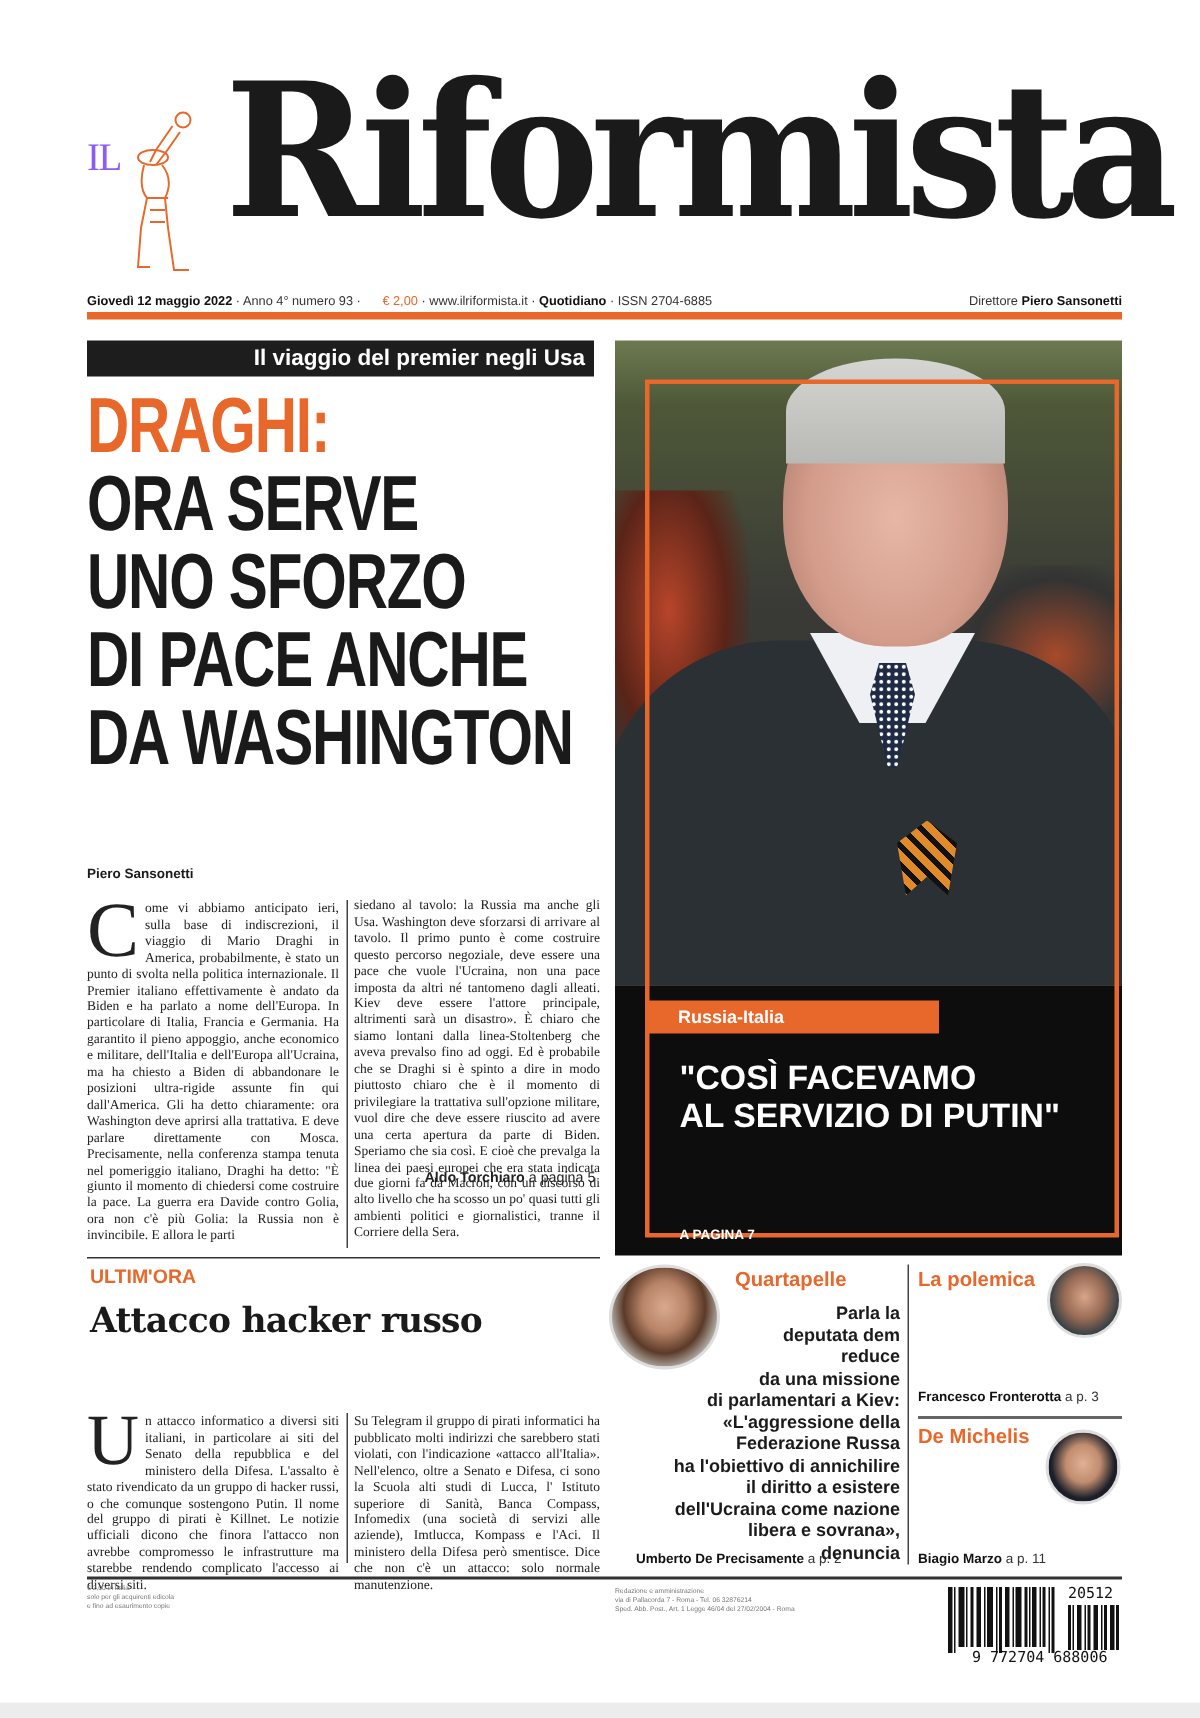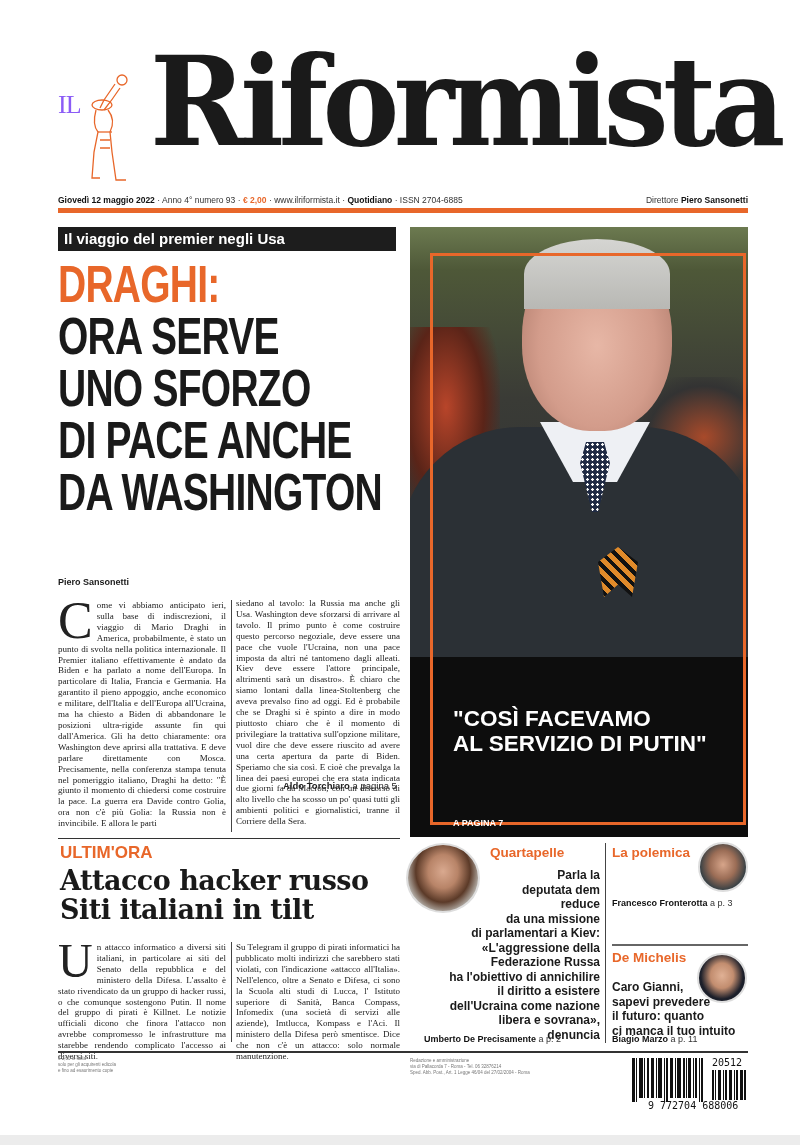--- a/index.html
+++ b/index.html
@@ -7,25 +7,25 @@
   body { font-family: "Liberation Sans", sans-serif; color: #1a1a1a; }
   .page { position: absolute; left: 0; top: 0; width: 800px; height: 1135px; background: #fff; }
 
   
   .mast { position: absolute; left: 58px; top: 62px; width: 690px; height: 130px; }
   .il { position: absolute; left: 0; top: 28px; font-family: "Liberation Serif", serif; font-size: 26px; color: #8b5cf6; letter-spacing: -1px; }
   .mascot { position: absolute; left: 24px; top: 8px; width: 62px; height: 118px; }
   .logo { position: absolute; left: 92px; top: -22px; font-family: "DejaVu Serif", serif; font-weight: bold; font-size: 124px; letter-spacing: -6px; color: #1a1a1a; line-height: 1; transform: scaleX(0.93); transform-origin: left top; }
   .infobar { position: absolute; left: 58px; top: 195px; width: 690px; font-size: 8.5px; color: #333; display: flex; justify-content: space-between; }
   .infobar b { color: #111; }
-  .infobar .price { color: #e8672a; font-weight: bold; }
+  .infobar .price { color: #e8672a; font-weight: normal; margin-left: 12px; }
   .orangebar { position: absolute; left: 58px; top: 208px; width: 690px; height: 5px; background: #e8672a; }
 
   
-  .kicker { position: absolute; left: 58px; top: 227px; width: 338px; height: 24px; background: #1d1d1d; color: #fff; font-weight: bold; font-size: 15px; padding: 3px 6px; }
+  .kicker { position: absolute; left: 58px; top: 227px; width: 338px; height: 24px; background: #1d1d1d; color: #fff; font-weight: bold; font-size: 15px; padding: 3px 6px; text-align: right; }
   .headline { position: absolute; left: 58px; top: 258px; width: 345px; font-family: "Liberation Sans", sans-serif; font-weight: bold; font-size: 52px; line-height: 52px; letter-spacing: -1px; transform: scaleX(0.75); transform-origin: left top; width: 460px; }
   .headline .l1 { color: #e8672a; }
   .byline { position: absolute; left: 58px; top: 577px; font-size: 9px; font-weight: bold; }
   .bodycol { position: absolute; font-family: "Liberation Serif", serif; font-size: 9px; line-height: 10.9px; text-align: justify; color: #222; }
   .col1 { left: 58px; top: 600px; width: 168px; }
   .col2 { left: 236px; top: 598px; width: 164px; }
   .vrule { position: absolute; width: 1px; background: #444; }
   .dropcap { float: left; font-family: "Liberation Serif", serif; font-size: 52px; line-height: 42px; margin: 0 4px 0 0; color: #222; }
   .credit { position: absolute; font-size: 9.5px; color: #222; }
   .credit b { font-weight: bold; }
@@ -42,22 +42,22 @@
   .photo .tie { position:absolute; left:170px; top:215px; width:30px; height:70px; background: radial-gradient(#fff 1px, #1f2a44 1.5px) 0 0/5px 5px; clip-path: polygon(20% 0,80% 0,100% 30%,60% 100%,40% 100%,0 30%); }
   .photo .ribbon { position:absolute; left:188px; top:320px; width:40px; height:50px; background: repeating-linear-gradient(45deg,#e08a2a 0 5px,#111 5px 9px); clip-path: polygon(50% 0,100% 30%,85% 100%,50% 75%,15% 100%,0 30%); }
   .frame { position: absolute; left: 430px; top: 253px; width: 316px; height: 572px; border: 3px solid #e8672a; pointer-events: none; }
   .darkbox { position: absolute; left: 410px; top: 657px; width: 338px; height: 180px; background: #0d0d0d; }
   .tag { position: absolute; left: 430px; top: 667px; width: 196px; height: 22px; background: #e8672a; color: #fff; font-weight: bold; font-size: 12px; padding: 4px 22px; }
   .quote { position: absolute; left: 453px; top: 706px; width: 290px; color: #fff; font-weight: bold; font-size: 22.5px; line-height: 25px; }
   .apagina { position: absolute; left: 453px; top: 818px; color: #fff; font-size: 9px; font-weight: bold; }
 
   
   .hrule { position: absolute; height: 1px; background: #333; }
-  .ultim { position: absolute; left: 60px; top: 843px; font-weight: bold; font-size: 17px; color: #e8672a; }
-  .hacker { position: absolute; left: 60px; top: 866px; font-family: "DejaVu Serif", serif; font-weight: bold; font-size: 27px; line-height: 29px; letter-spacing: -0.5px; }
+  .ultim { position: absolute; left: 60px; top: 843px; font-weight: bold; font-size: 13px; color: #e8672a; }
+  .hacker { position: absolute; left: 60px; top: 866px; font-family: "DejaVu Serif", serif; font-weight: bold; font-size: 23px; line-height: 29px; letter-spacing: -0.5px; }
   .col3 { left: 58px; top: 942px; width: 168px; }
   .col4 { left: 236px; top: 942px; width: 164px; }
   .dropcap2 { font-size: 48px; line-height: 38px; }
 
   .avatar { position: absolute; border-radius: 50%; overflow: hidden; border: 2px solid #ddd; }
   .av1 { left: 406px; top: 843px; width: 74px; height: 70px; background: radial-gradient(ellipse at 50% 40%, #d9a98f 0%, #b88468 30%, #5b3a28 55%, #cfd3d0 80%); }
   .av2 { left: 698px; top: 842px; width: 50px; height: 50px; background: radial-gradient(ellipse at 50% 45%, #d7a58a 0%, #9b6d56 40%, #2a3a42 75%); }
   .av3 { left: 697px; top: 953px; width: 50px; height: 50px; background: radial-gradient(ellipse at 50% 45%, #e0b195 0%, #c28d6f 35%, #1c1f2a 65%); }
 
   .sidehead { position: absolute; font-weight: bold; font-size: 13.5px; color: #e8672a; }
@@ -138,31 +138,31 @@
     <div class="bg2"></div>
     <div class="coat"></div>
     <div class="collar"></div>
     <div class="tie"></div>
     <div class="head"></div>
     <div class="hair"></div>
     <div class="ribbon"></div>
   </div>
   <div class="darkbox"></div>
   <div class="frame"></div>
+  <div class="tag">Russia-Italia</div>
   <div class="quote">
     <div>"COSÌ FACEVAMO</div>
     <div>AL SERVIZIO DI PUTIN"</div>
   </div>
   <div class="apagina">A PAGINA 7</div>
 
   <div class="hrule" style="left:58px; top:838px; width:342px;"></div>
   <div class="ultim">ULTIM'ORA</div>
   <div class="hacker">
     <div>Attacco hacker russo</div>
-    <div>Siti italiani in tilt</div>
   </div>
   <div class="bodycol col3">
     <span class="dropcap dropcap2">U</span><span>n attacco informatico a diversi siti italiani, in particolare ai siti del Senato della repubblica e del ministero della Difesa. L'assalto è stato rivendicato da un gruppo di hacker russi, o che comunque sostengono Putin. Il nome del gruppo di pirati è Killnet. Le notizie ufficiali dicono che finora l'attacco non avrebbe compromesso le infrastrutture ma starebbe rendendo complicato l'accesso ai diversi siti.</span>
   </div>
   <div class="vrule" style="left:231px; top:942px; height:100px;"></div>
   <div class="bodycol col4">Su Telegram il gruppo di pirati informatici ha pubblicato molti indirizzi che sarebbero stati violati, con l'indicazione «attacco all'Italia». Nell'elenco, oltre a Senato e Difesa, ci sono la Scuola alti studi di Lucca, l' Istituto superiore di Sanità, Banca Compass, Infomedix (una società di servizi alle aziende), Imtlucca, Kompass e l'Aci. Il ministero della Difesa però smentisce. Dice che non c'è un attacco: solo normale manutenzione.</div>
 
   <div class="avatar av1"></div>
   <div class="sidehead" style="left:490px; top:845px;">Quartapelle</div>
   <div class="sidebody qbody">
@@ -179,33 +179,27 @@
     <div>libera e sovrana»,</div>
     <div>denuncia</div>
   </div>
   <div class="smallcredit" style="left:424px; top:1034px;">
     <b>Umberto De Precisamente</b> <span>a p. 2</span>
   </div>
   <div class="vrule" style="left:605px; top:843px; height:200px;"></div>
 
   <div class="sidehead" style="left:612px; top:845px;">La polemica</div>
   <div class="avatar av2"></div>
-  <div class="smallcredit" style="left:612px; top:898px;">
+  <div class="smallcredit" style="left:612px; top:926px;">
     <b>Francesco Fronterotta</b> <span>a p. 3</span>
   </div>
   <div class="hrule" style="left:612px; top:944px; width:136px; height:2px; background:#666;"></div>
 
   <div class="sidehead" style="left:612px; top:950px;">De Michelis</div>
   <div class="avatar av3"></div>
-  <div class="sidebody" style="left:612px; top:980px;">
-    <div>Caro Gianni,</div>
-    <div>sapevi prevedere</div>
-    <div>il futuro: quanto</div>
-    <div>ci manca il tuo intuito</div>
-  </div>
   <div class="smallcredit" style="left:612px; top:1034px;">
     <b>Biagio Marzo</b> <span>a p. 11</span>
   </div>
 
   <div class="footrule"></div>
   <div class="fine" style="left:58px; top:1056px;">
     <div>€ 2,00 in Italia</div>
     <div>solo per gli acquirenti edicola</div>
     <div>e fino ad esaurimento copie</div>
   </div>

